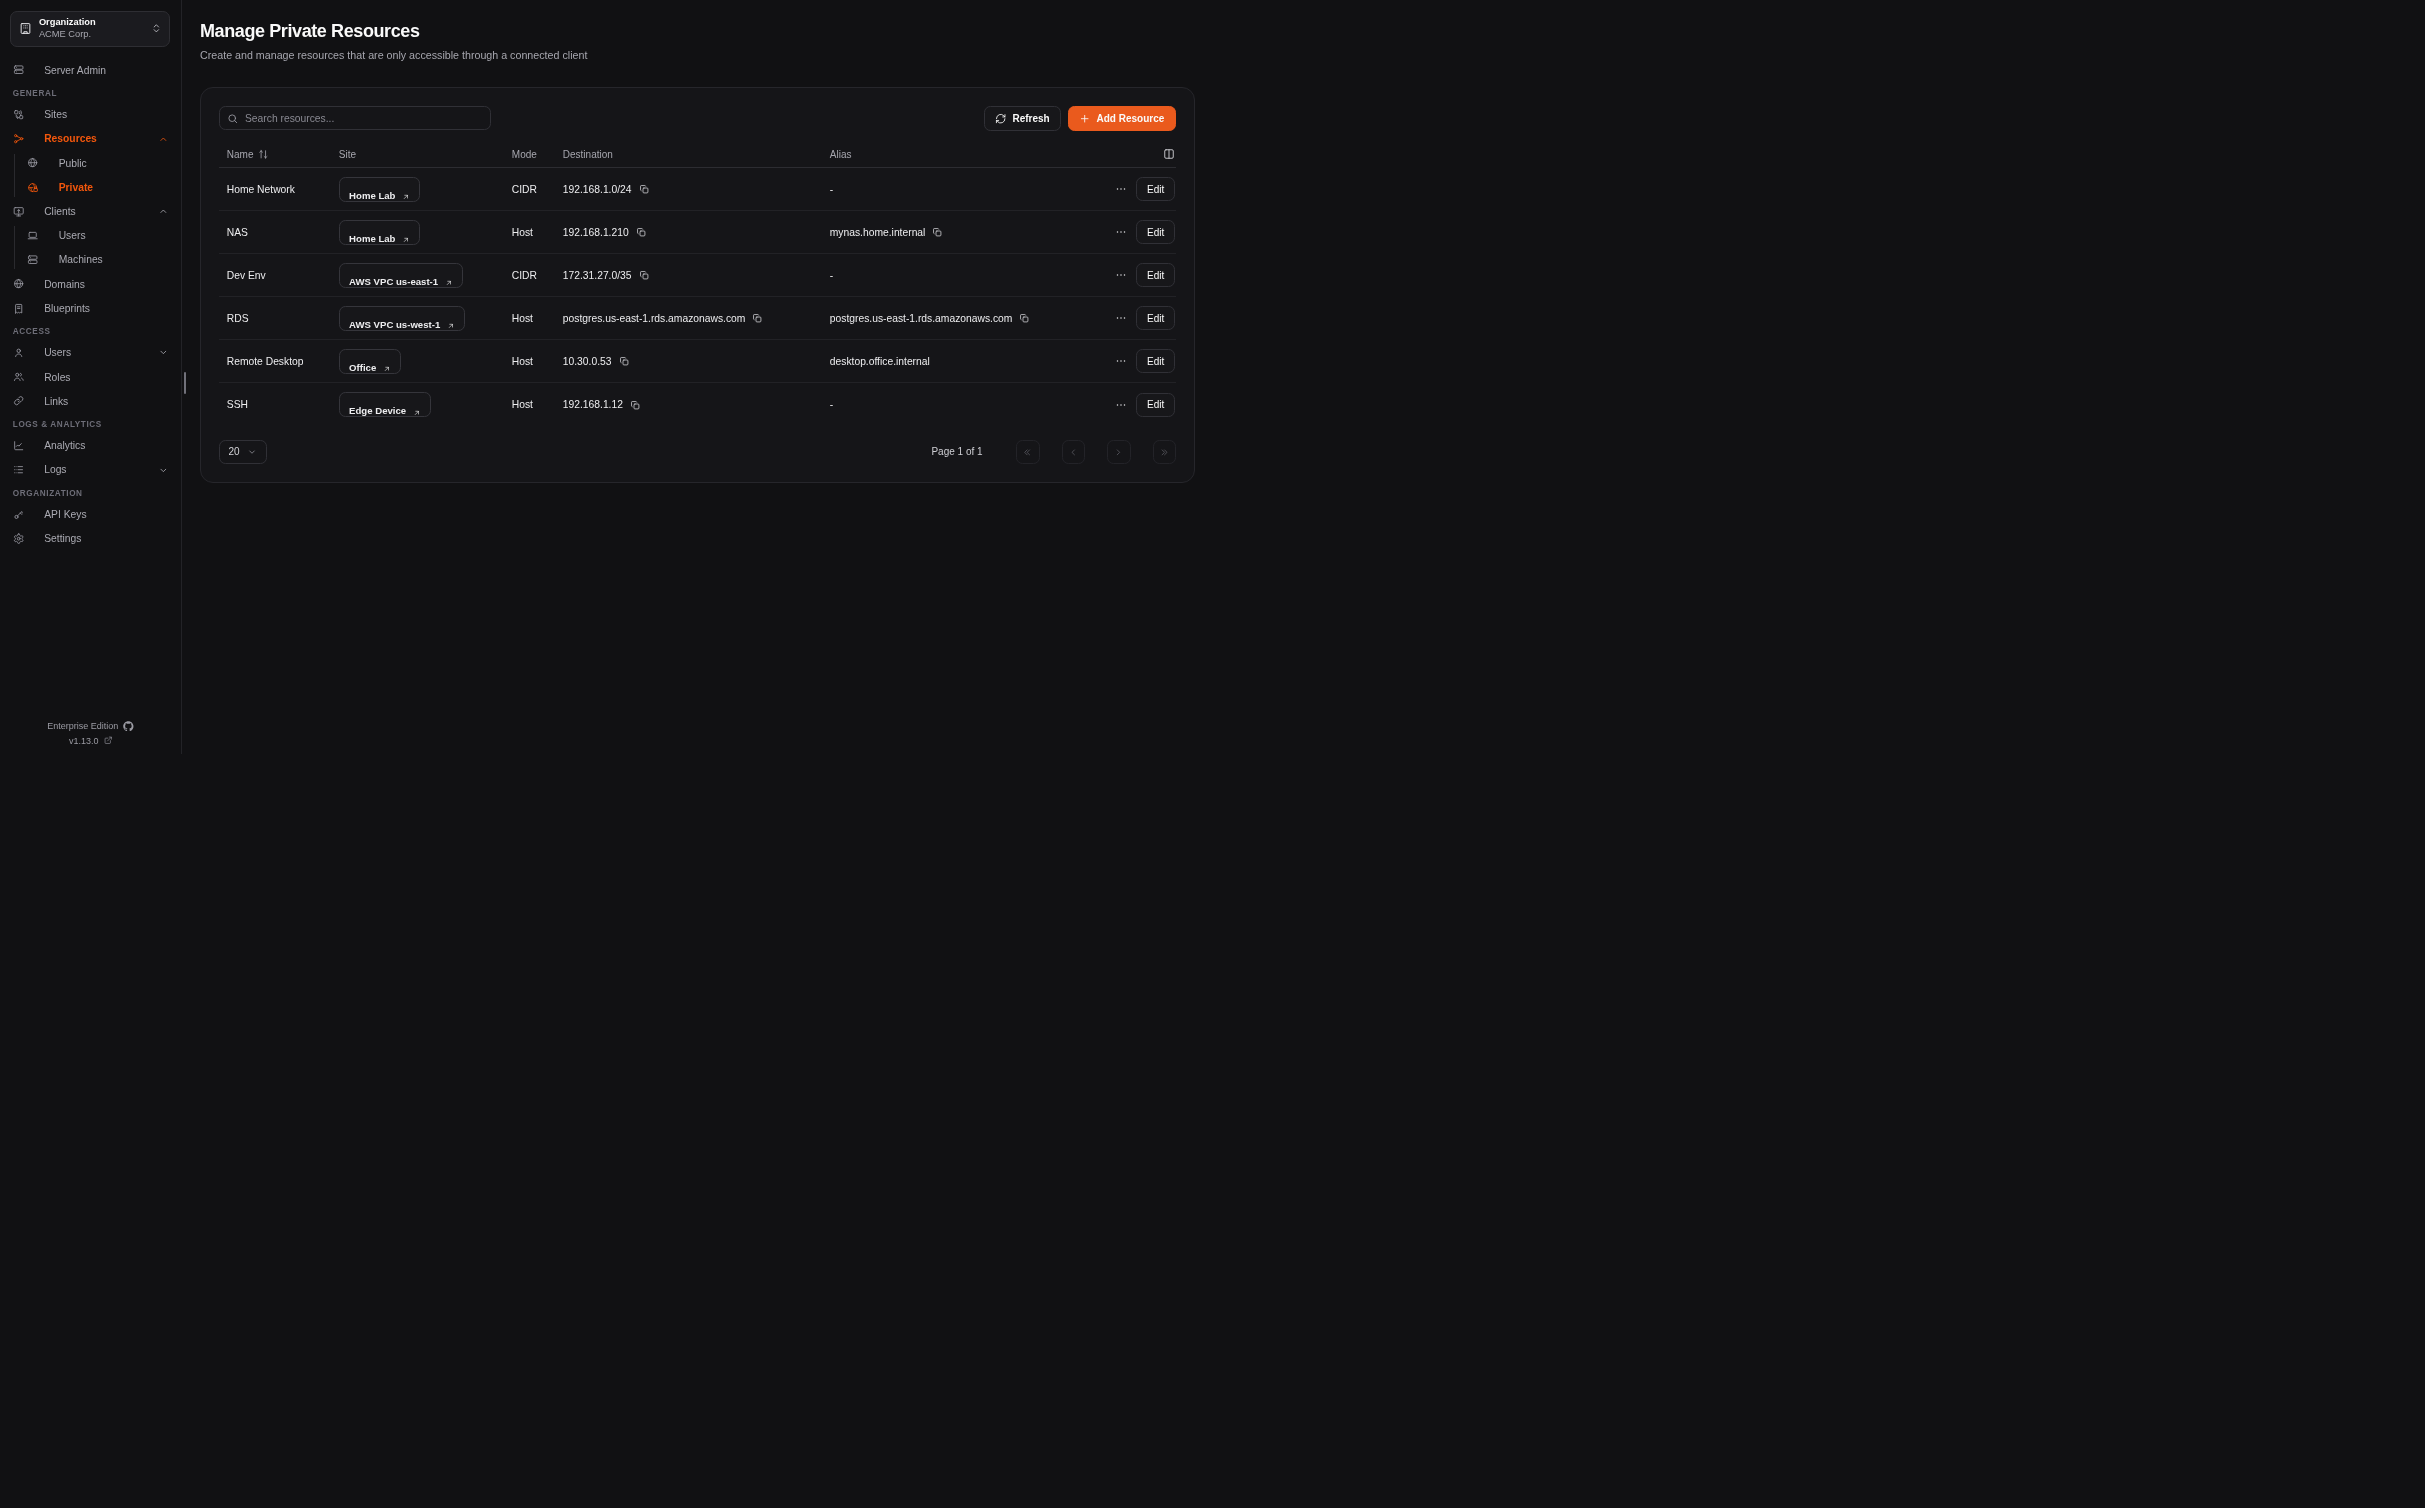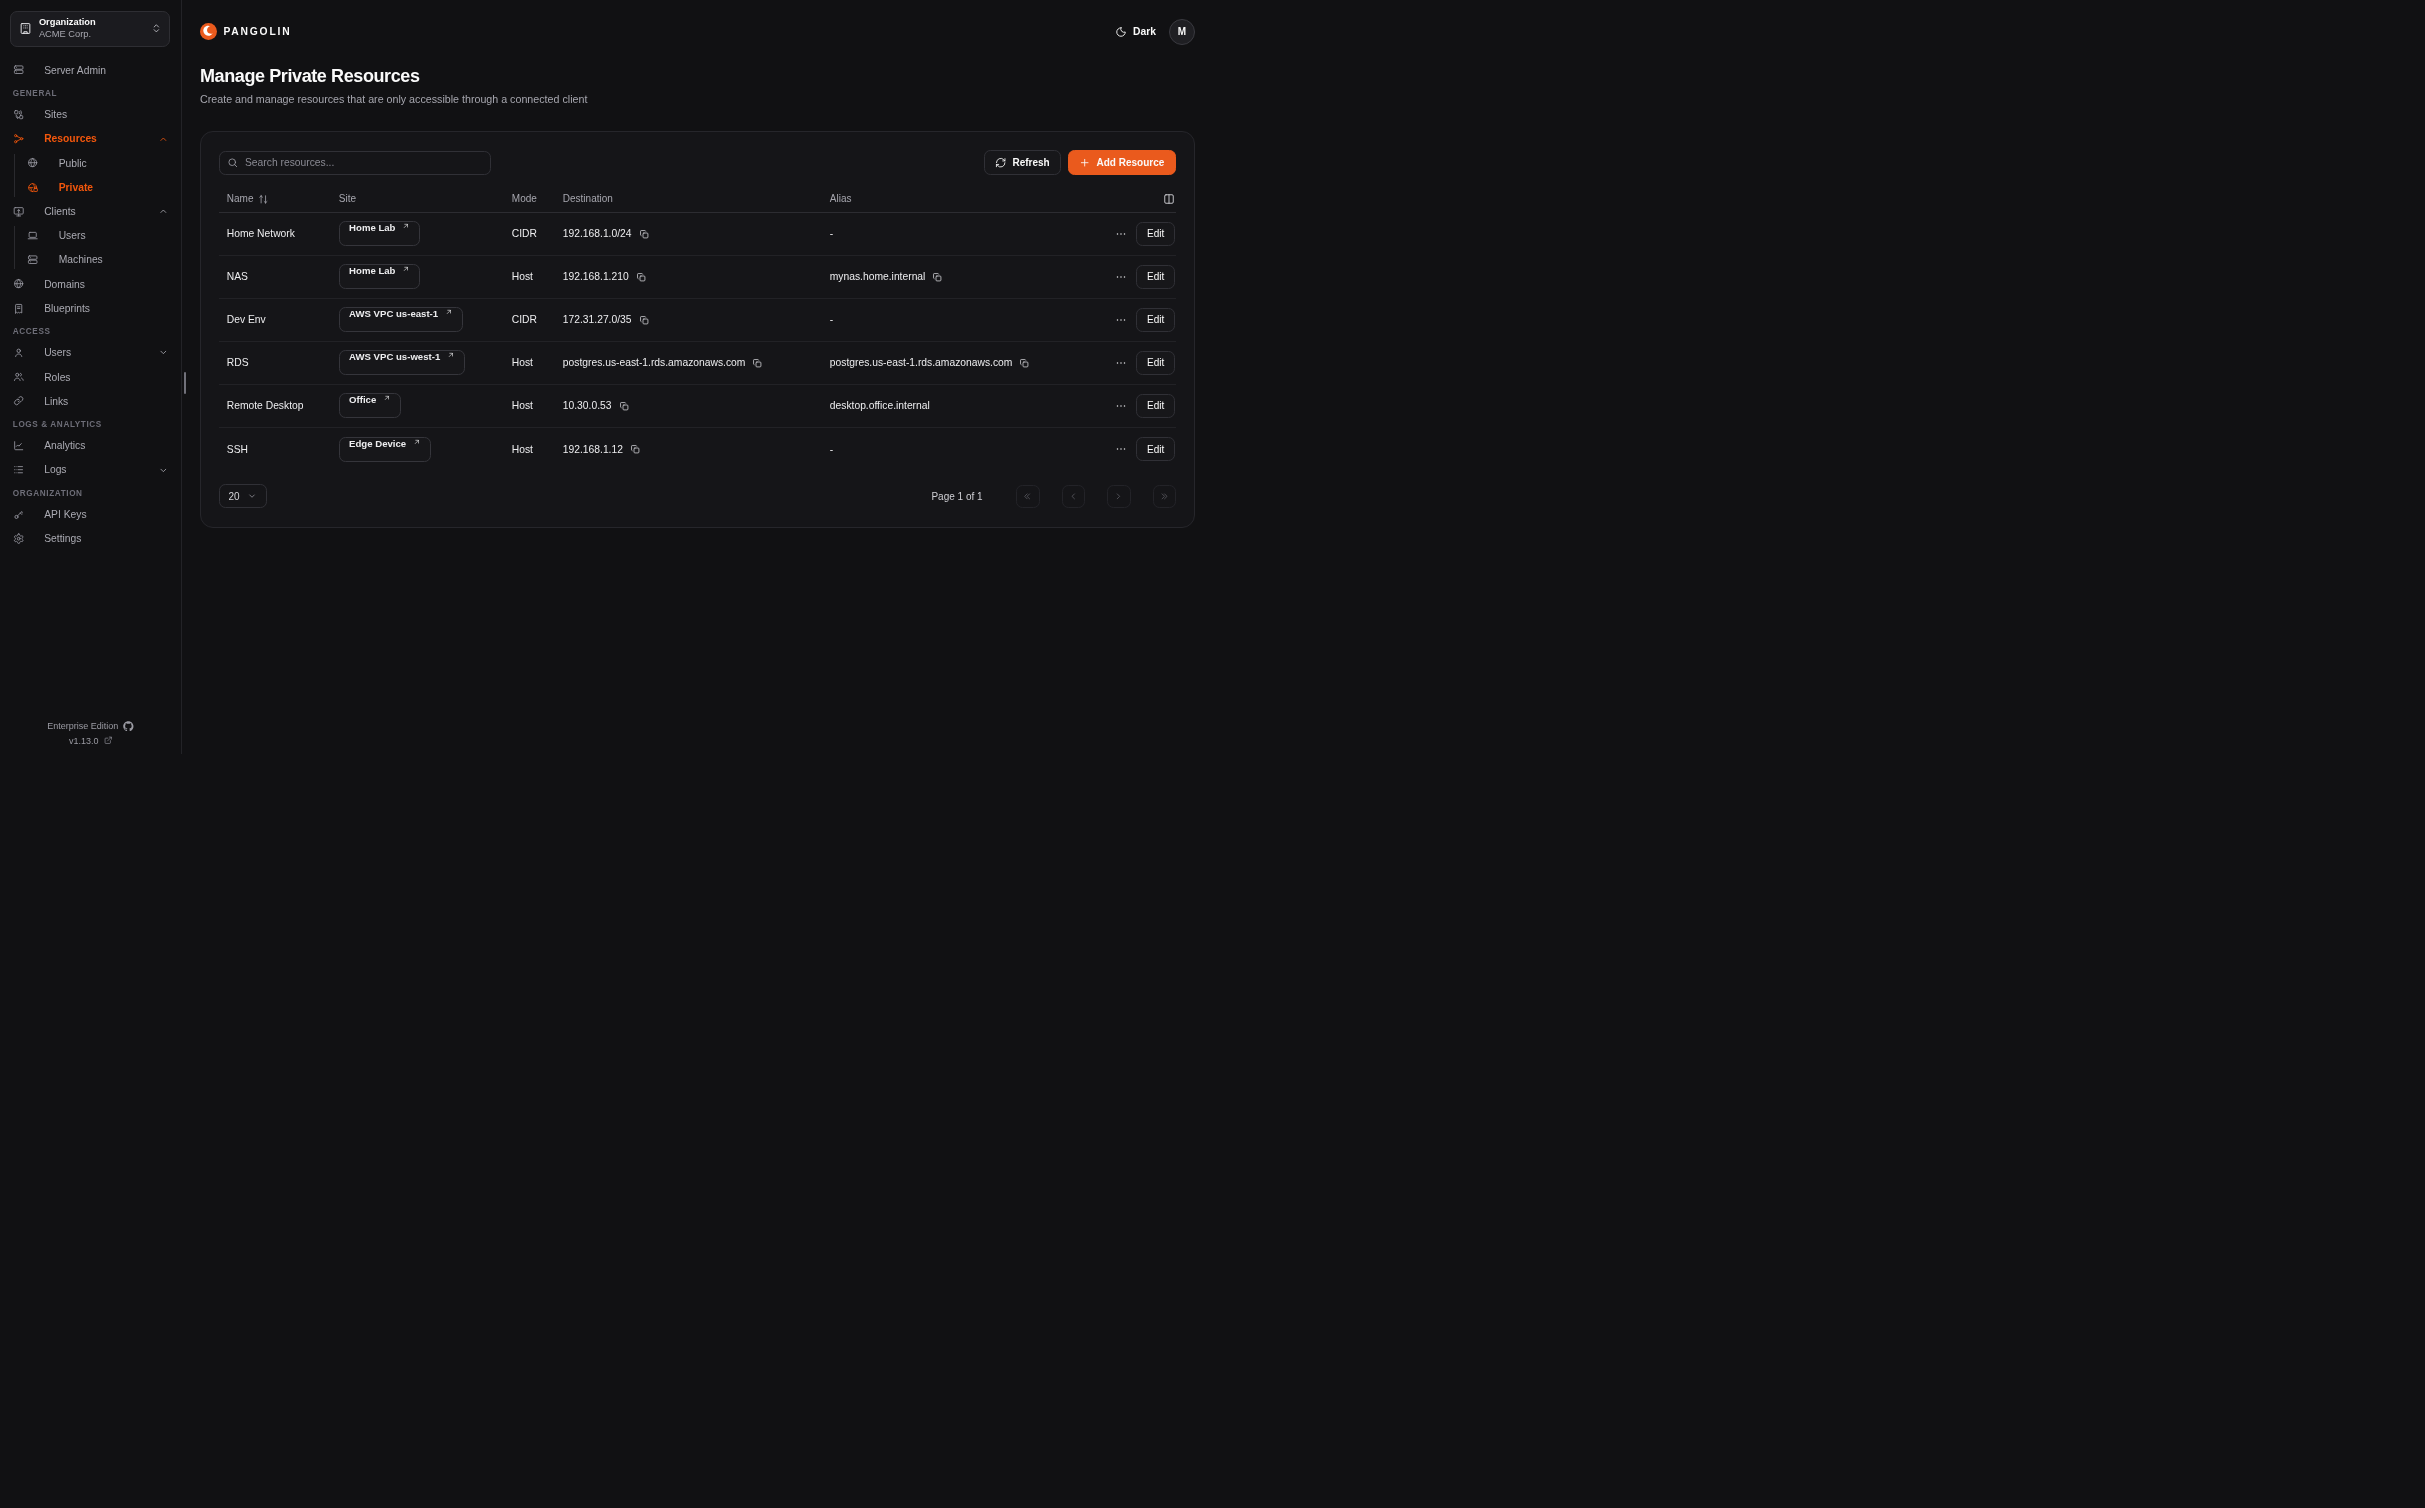--- a/index.html
+++ b/index.html
@@ -81,21 +81,21 @@
   .t-head,.t-row{display:grid;grid-template-columns:112px 173px 51px 267px 242px 1fr;align-items:center}
   .t-head{height:27px;border-bottom:0.7px solid #2c2c31;color:var(--muted);font-size:10px}
   .cell{padding-left:7.8px;min-width:0}
   .th{display:flex;align-items:center;gap:5px}
   .sort-btn{background:none;border:none;color:var(--muted);padding:0;cursor:pointer;display:inline-flex}
   .actions-h{display:flex;justify-content:flex-end;padding-right:1.4px}
   .cols-btn{background:none;border:none;color:#d4d4d8;padding:0;cursor:pointer;display:inline-flex}
 
   .t-row{height:43px;border-bottom:0.7px solid var(--border-soft);font-size:10.3px;color:#ededef}
   .t-row:last-child{border-bottom:none}
-  .site-badge{display:inline-flex;align-items:flex-start;gap:6.4px;height:25px;padding:0 9.3px;
+  .site-badge{display:inline-flex;align-items:flex-end;gap:6.4px;height:25px;padding:0 9.3px;
     border:0.7px solid #35353b;border-radius:6.4px;background:#17171a;font-size:9.6px;font-weight:700;cursor:pointer}
   .site-badge .arr{color:#fff}
   .c-val{display:flex;align-items:center}
   .copy-btn{background:none;border:none;color:#cfcfd4;padding:0;margin-left:7.1px;cursor:pointer;display:inline-flex}
   .c-actions{display:flex;align-items:center;justify-content:flex-end;gap:4.3px;padding-right:0.7px}
   .dots-btn{background:none;border:none;color:#e4e4e7;padding:1.4px 4.3px;cursor:pointer;display:inline-flex}
   .edit-btn{height:24px;padding:0 10px;border:0.7px solid #303036;border-radius:6.4px;background:#17171a;
     color:var(--txt);font-size:10px;font-family:inherit;cursor:pointer}
 
   .pagination{margin-top:13.5px;display:flex;align-items:center}
@@ -354,43 +354,20 @@
               <path d="M18 13v6a2 2 0 0 1-2 2H5a2 2 0 0 1-2-2V8a2 2 0 0 1 2-2h6"></path>
             </svg>
           </span>
       </div>
     </div>
   </aside>
 
   <div class="resize-handle"></div>
 
   <main class="main">
-    <div class="topbar">
-      <div class="brand">
-        <span class="icn i24">
-            <svg viewBox="0 0 24 24">
-              <circle cx="12" cy="12" r="12" fill="var(--accent)"></circle>
-              <path d="M12.6 4.1c-4.7-.7-8.3 3.2-7.9 7.3.3 3.5 3.1 6.3 6.6 6.5 2.9.2 5.4-1.3 6.7-3.6-1.2.8-2.8 1-4.2.6a5.2 5.2 0 0 1-3.7-6c.4-2.4 2.2-4.2 4.5-4.7-.6-.1-1.3-.1-2-.1Z" fill="#fff"></path>
-              <circle cx="15.4" cy="8.6" r="1" fill="var(--accent)"></circle>
-            </svg>
-          </span>
-        <span class="brand-name">PANGOLIN</span>
-      </div>
-      <div class="top-right">
-        <div class="theme-toggle">
-          <span class="icn i17">
-              <svg viewBox="0 0 24 24" fill="none" stroke="currentColor" stroke-width="1.8" stroke-linecap="round" stroke-linejoin="round">
-                <path d="M12 3.5a6.5 6.5 0 0 0 8.5 8.5 8.5 8.5 0 1 1-8.5-8.5Z"></path>
-              </svg>
-            </span>
-          <span>Dark</span>
-        </div>
-        <div class="avatar">M</div>
-      </div>
-    </div>
 
     <div class="page-head">
       <h1 class="page-title">Manage Private Resources</h1>
       <div class="page-sub">Create and manage resources that are only accessible through a connected client</div>
     </div>
 
     <section class="card">
       <div class="toolbar">
         <div class="search">
           <span class="icn i16">

